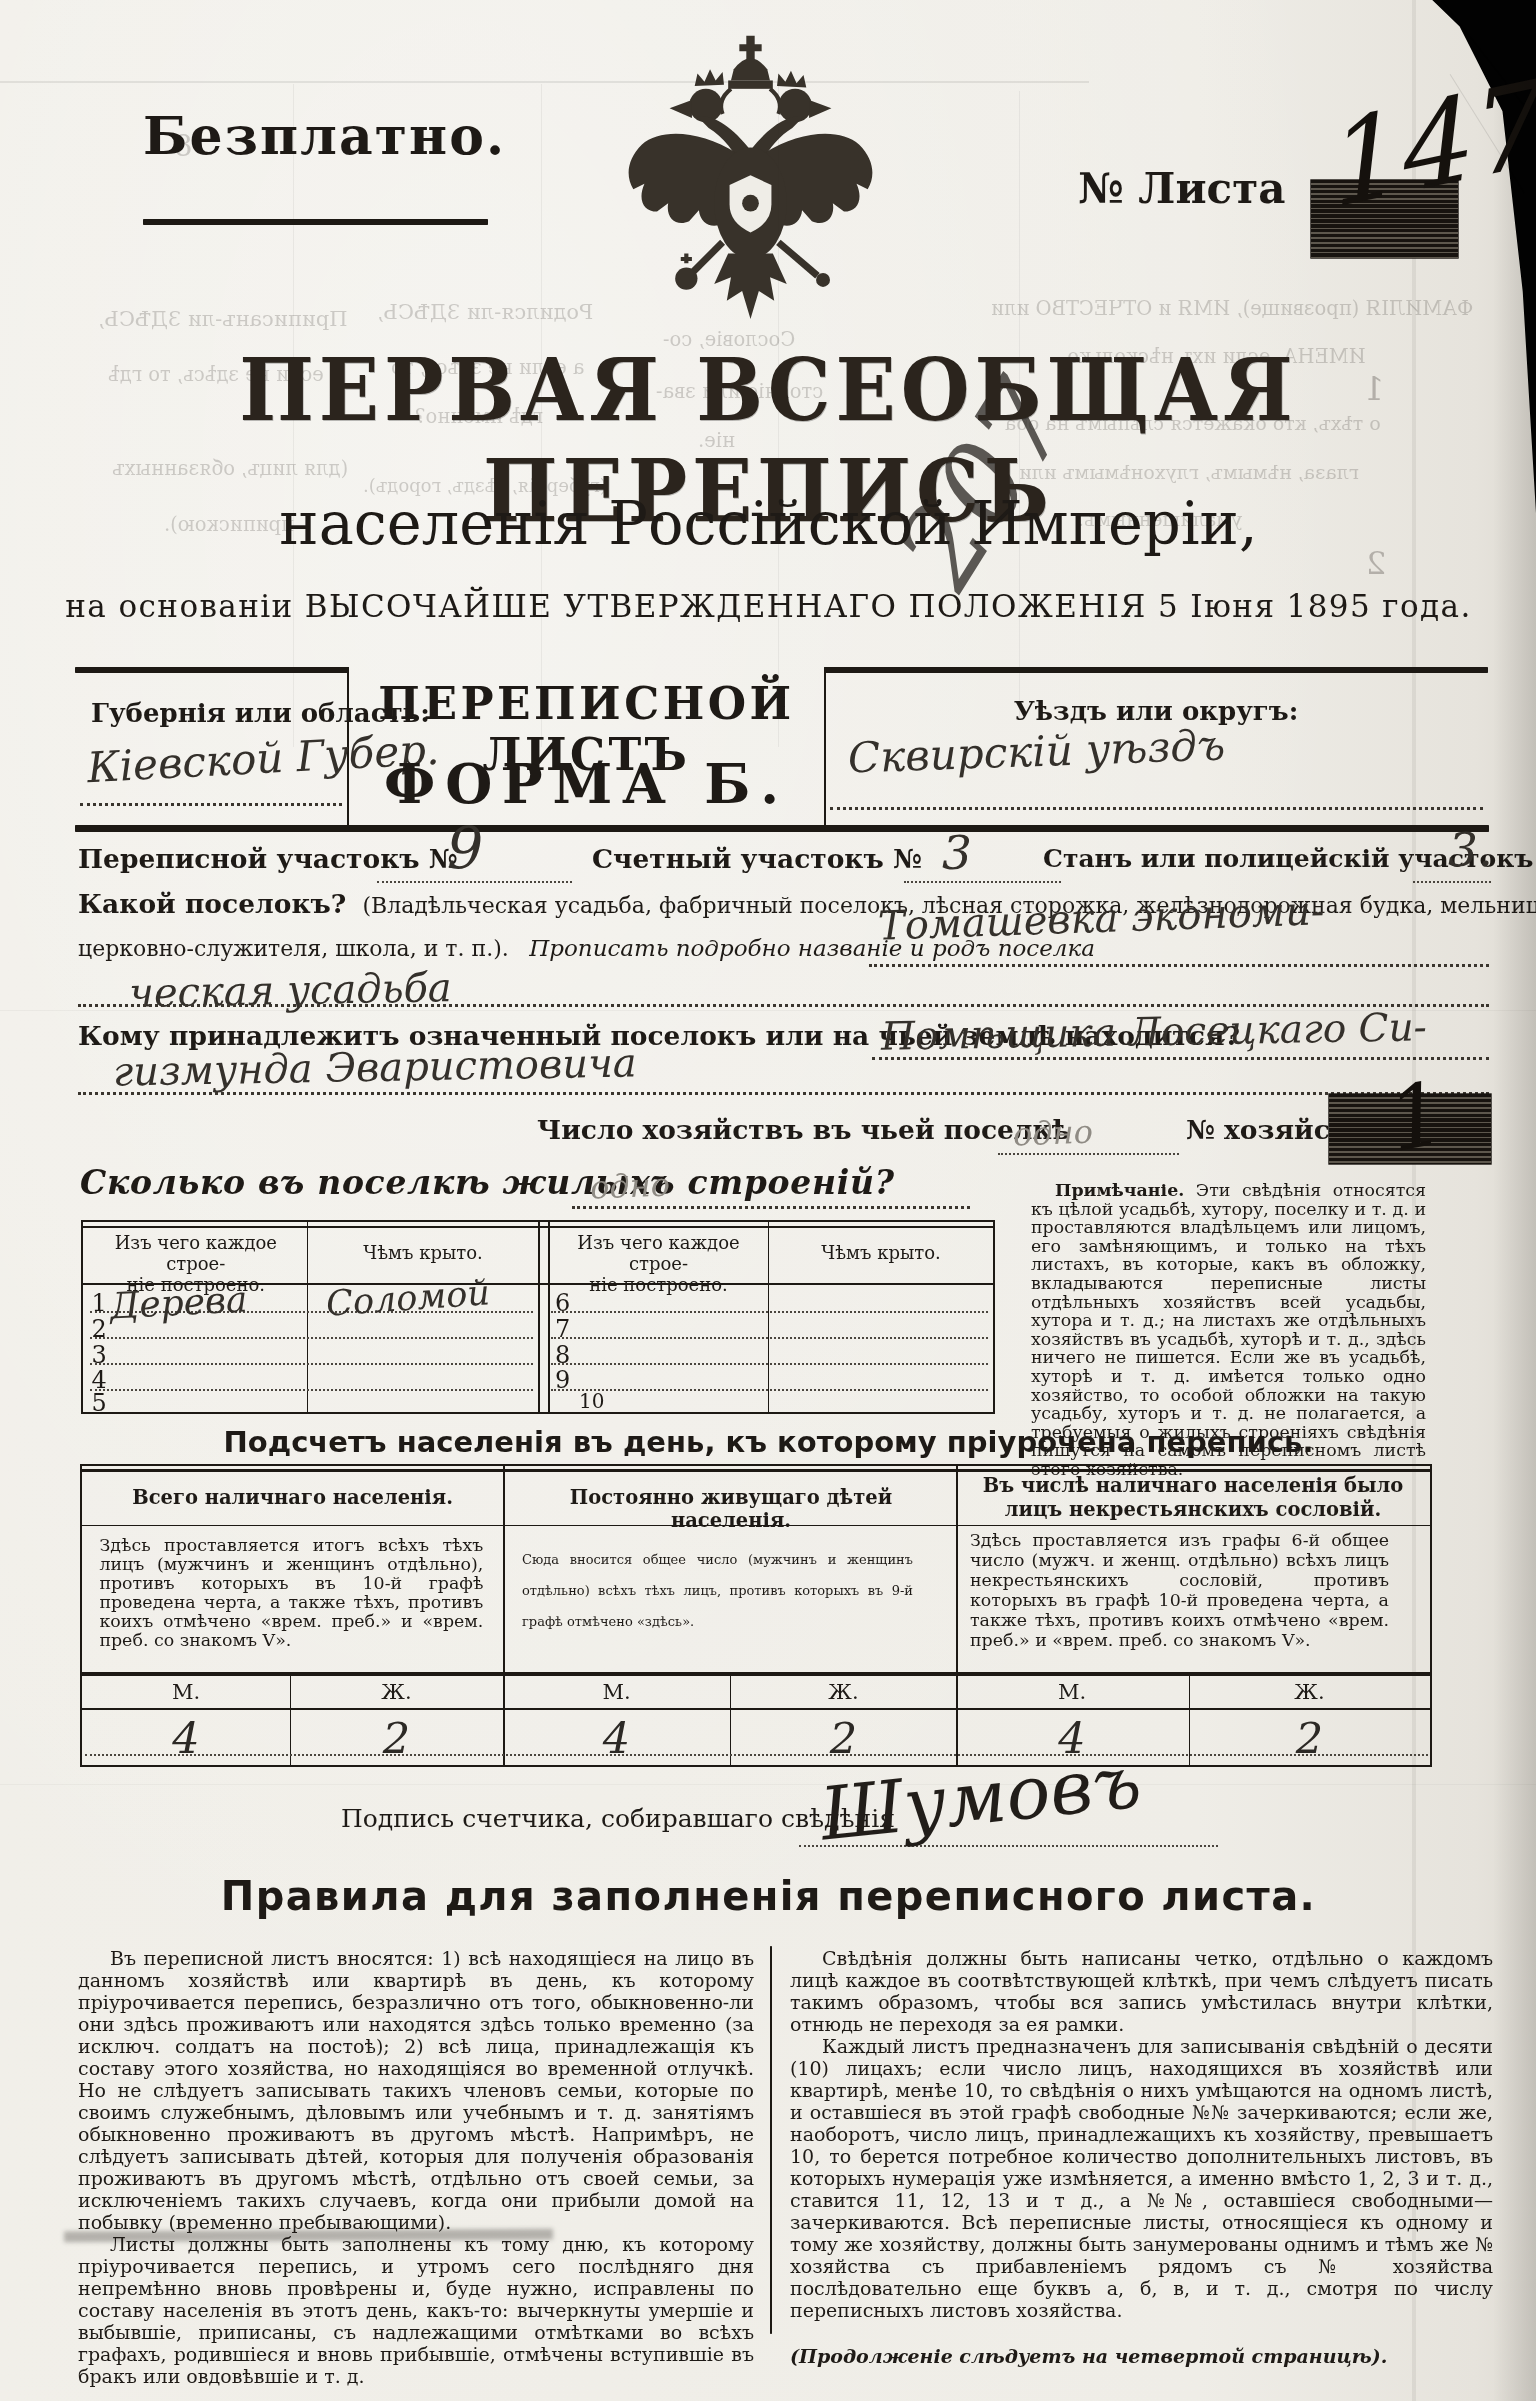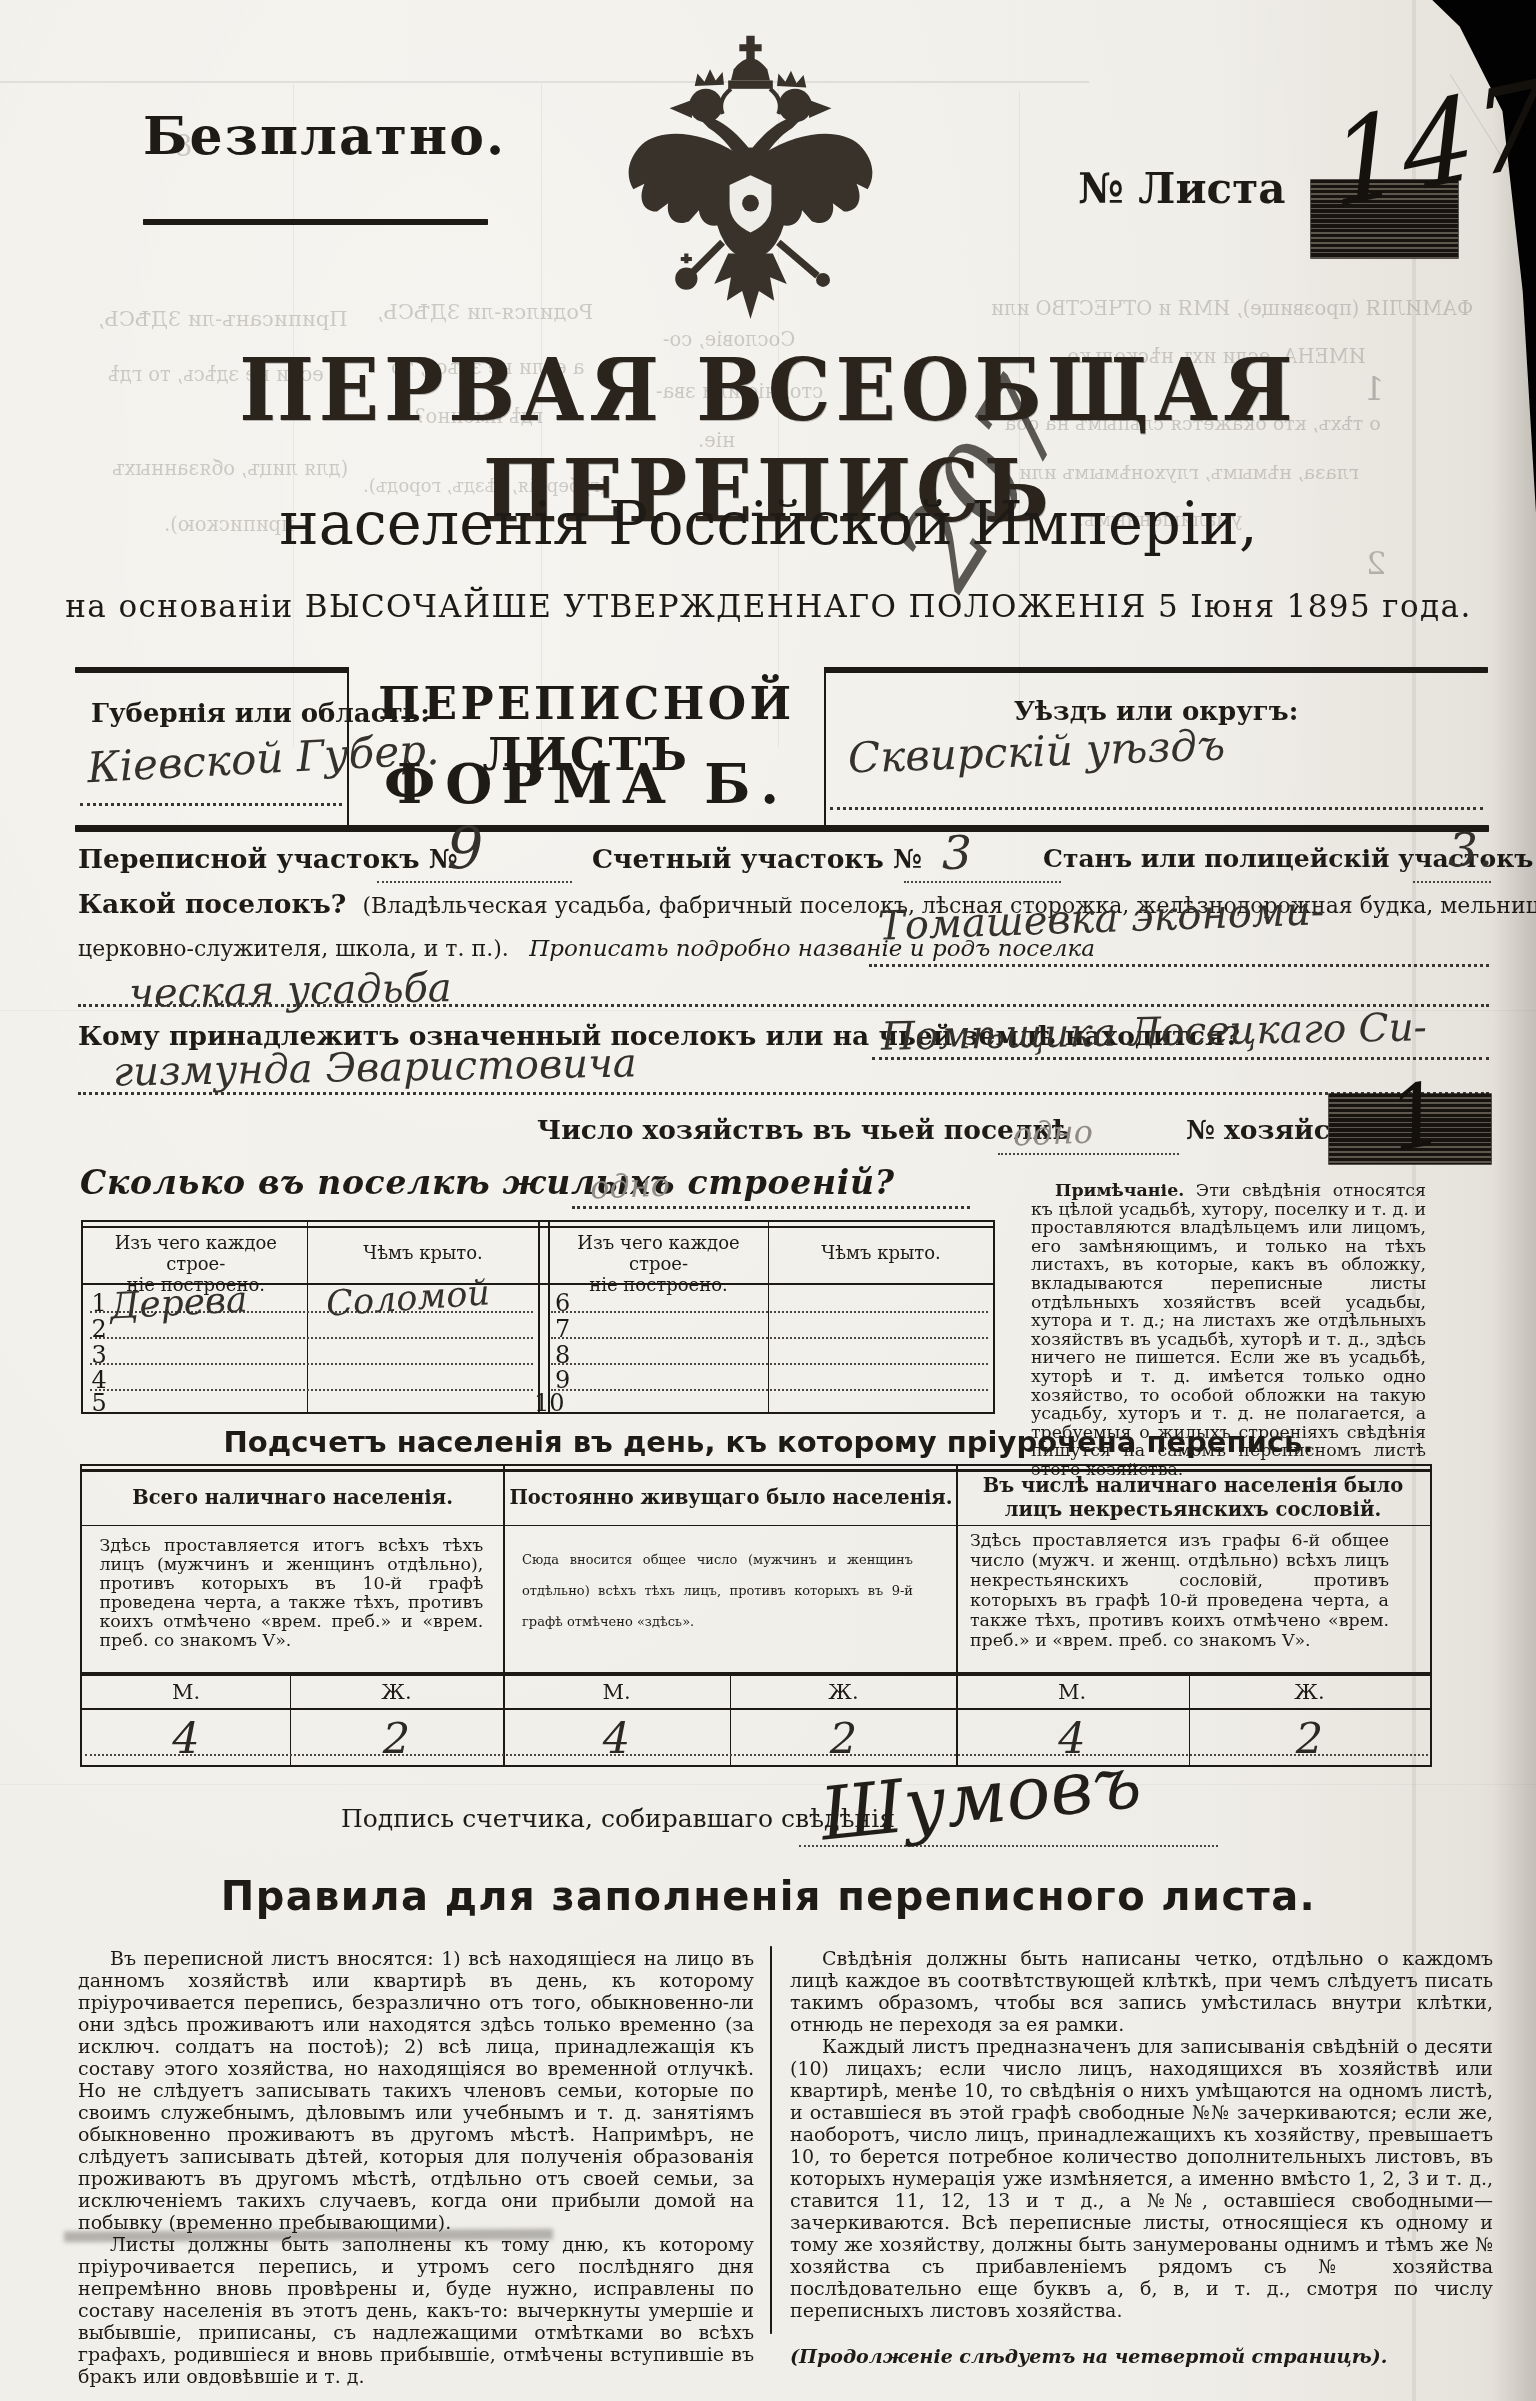--- a/index.html
+++ b/index.html
@@ -185,21 +185,21 @@
     <div class="abs" style="left:8.4px;top:67px;font-size:24px;">1</div>
     <div class="abs" style="left:8.4px;top:93px;font-size:24px;">2</div>
     <div class="abs" style="left:8.4px;top:119px;font-size:24px;">3</div>
     <div class="abs" style="left:8.4px;top:144px;font-size:24px;">4</div>
     <div class="abs" style="left:8.4px;top:167px;font-size:24px;">5</div>
 
     <div class="abs" style="left:472px;top:67px;font-size:24px;">6</div>
     <div class="abs" style="left:472px;top:93px;font-size:24px;">7</div>
     <div class="abs" style="left:472px;top:119px;font-size:24px;">8</div>
     <div class="abs" style="left:472px;top:144px;font-size:24px;">9</div>
-    <div class="abs" style="left:451px;top:167px;font-size:24px;">10</div>
+    <div class="abs" style="left:496px;top:167px;font-size:20px;">10</div>
 
     <div class="dots fine" style="left:7px;top:89px;width:443px;"></div>
     <div class="dots fine" style="left:7px;top:115px;width:443px;"></div>
     <div class="dots fine" style="left:7px;top:141px;width:443px;"></div>
     <div class="dots fine" style="left:7px;top:167px;width:443px;"></div>
     <div class="dots fine" style="left:468px;top:89px;width:437px;"></div>
     <div class="dots fine" style="left:468px;top:115px;width:437px;"></div>
     <div class="dots fine" style="left:468px;top:141px;width:437px;"></div>
     <div class="dots fine" style="left:468px;top:167px;width:437px;"></div>
 
@@ -216,21 +216,21 @@
 
   <div class="abs" style="left:80px;top:1464px;width:1348px;height:299px;border:2.8px solid #1d1914;">
     <div class="tbl-line" style="left:0;top:2.8px;width:100%;height:3.5px;"></div>
 
     <div class="tbl-line" style="left:421px;top:0;width:2.1px;height:100%;"></div>
     <div class="tbl-line" style="left:874px;top:0;width:2.1px;height:100%;"></div>
 
     <div class="tbl-line" style="left:0;top:59px;width:100%;height:1.4px;"></div>
 
     <div class="abs ctr" style="left:5.6px;top:19.5px;width:410px;font-size:19.5px;font-weight:bold;">Всего наличнаго населенія.</div>
-    <div class="abs ctr" style="left:426px;top:19.5px;width:446px;font-size:19.5px;font-weight:bold;">Постоянно живущаго было населенія.</div>
+    <div class="abs ctr" style="left:426px;top:19.5px;width:446px;font-size:19.5px;font-weight:bold;">Постоянно живущаго дѣтей населенія.</div>
     <div class="abs ctr" style="left:884px;top:8.4px;width:454px;font-size:19.5px;font-weight:bold;line-height:24px;">Въ числѣ наличнаго населенія было лицъ некрестьянскихъ сословій.</div>
 
     <div class="abs" style="left:17.4px;top:70px;width:384px;font-size:17.4px;line-height:19px;text-align:justify;">Здѣсь проставляется итогъ всѣхъ тѣхъ лицъ (мужчинъ и женщинъ отдѣльно), противъ которыхъ въ 10-й графѣ проведена черта, а также тѣхъ, противъ коихъ отмѣчено «врем. преб.» и «врем. преб. со знакомъ V».</div>
     <div class="abs" style="left:440px;top:78px;width:391px;font-size:13px;line-height:31px;text-align:justify;">Сюда вносится общее число (мужчинъ и женщинъ отдѣльно) всѣхъ тѣхъ лицъ, противъ которыхъ въ 9-й графѣ отмѣчено «здѣсь».</div>
     <div class="abs" style="left:888px;top:64px;width:419px;font-size:17.4px;line-height:20px;text-align:justify;">Здѣсь проставляется изъ графы 6-й общее число (мужч. и женщ. отдѣльно) всѣхъ лицъ некрестьянскихъ сословій, противъ которыхъ въ графѣ 10-й проведена черта, а также тѣхъ, противъ коихъ отмѣчено «врем. преб.» и «врем. преб. со знакомъ V».</div>
 
     <div class="tbl-line" style="left:0;top:206px;width:100%;height:4.2px;"></div>
 
     <div class="tbl-line" style="left:208px;top:206px;width:1.4px;height:93px;"></div>
     <div class="tbl-line" style="left:648px;top:206px;width:1.4px;height:93px;"></div>

